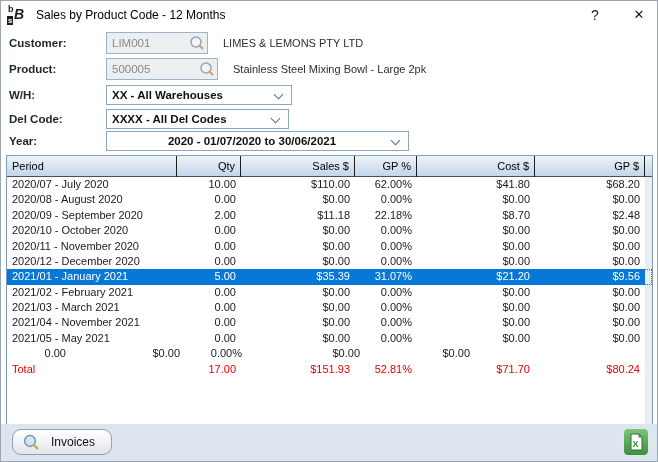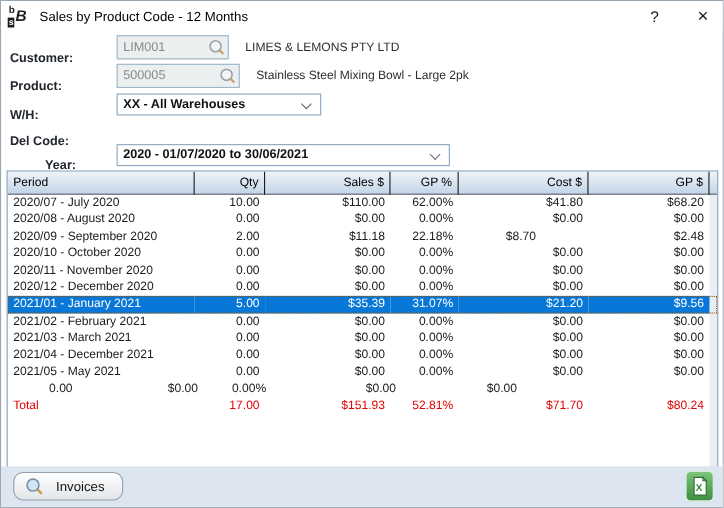--- a/index.html
+++ b/index.html
@@ -14,21 +14,21 @@
   .logo{position:relative;width:22px;height:20px;margin-left:6px;color:#1d1d1d;font-weight:bold;flex:none;}
   .logo .l-top{position:absolute;left:1px;top:-1px;font-size:9px;}
   .logo .l-bot{position:absolute;left:0;bottom:0;font-size:8px;background:#1d1d1d;color:#fff;line-height:9px;padding:0 1px;}
   .logo .l-main{position:absolute;left:7px;top:1px;font-size:14px;font-style:italic;}
   .wtitle{margin-left:7px;font-size:12px;color:#000;}
   .tb-btn{width:32px;height:24px;text-align:center;line-height:24px;font-size:14px;color:#1a1a1a;cursor:default;flex:none;}
   .tb-btn.help{margin-left:auto;margin-right:12px;}
   .tb-btn.close{margin-right:2px;font-size:13px;}
   
   .frow{position:absolute;left:0;width:100%;height:22px;}
-  .flabel{position:absolute;left:8px;top:10px;height:22px;line-height:22px;font-weight:bold;font-size:11.5px;color:#22262e;}
+  .flabel{position:absolute;left:8px;top:0;height:22px;line-height:22px;font-weight:bold;font-size:11.5px;color:#22262e;}
   .lookup{position:absolute;top:0;height:22px;background:#ecefef;border:1px solid #9cb4cb;display:flex;align-items:center;}
   .lookup .lval{flex:1;padding-left:5px;font-size:11.5px;color:#8a8a8a;}
   .lookup svg{flex:none;margin-right:2px;}
   .fdesc{position:absolute;top:0;height:22px;line-height:22px;font-size:11px;color:#2e2e2e;white-space:nowrap;}
   .select{position:absolute;top:0;height:20px;background:#fff;border:1px solid #8aa6c0;display:flex;align-items:center;}
   .select span.sval{flex:1;padding-left:5px;font-size:11.5px;color:#111;white-space:nowrap;overflow:hidden;font-weight:bold;}
   .chev{flex:none;width:8px;height:8px;margin-right:8px;position:relative;}
   .chev::before{content:"";position:absolute;left:0;top:0;width:6px;height:6px;border-right:1.4px solid #5f7080;border-bottom:1.4px solid #5f7080;transform:rotate(45deg);}
   
   .grid{position:absolute;left:5px;top:154px;width:647px;height:271px;border:1px solid var(--table-border,#7f9db9);background:#fff;overflow:hidden;}
@@ -94,25 +94,29 @@
   <div class="frow" style="top:84px;">
     <span class="flabel" style="line-height:20px;">W/H:</span>
     <div class="select" style="left:105px;width:186px;">
       <span class="sval">XX - All Warehouses</span>
       <span class="chev"></span>
     </div>
   </div>
 
   <div class="frow" style="top:108px;">
     <span class="flabel" style="line-height:20px;">Del Code:</span>
+    <div class="select" style="left:105px;width:183px;">
+      <span class="sval">XXXX - All Del Codes</span>
+      <span class="chev"></span>
+    </div>
   </div>
 
   <div class="frow" style="top:130px;">
-    <span class="flabel" style="line-height:20px;margin-left:32px;">Year:</span>
-    <div class="select" style="left:105px;width:303px;">
+    <span class="flabel" style="line-height:20px;">Year:</span>
+    <div class="select" style="left:105px;width:303px;text-align:center;">
       <span class="sval">2020 - 01/07/2020 to 30/06/2021</span>
       <span class="chev"></span>
     </div>
   </div>
 
   <div class="grid">
     <div class="strip"></div>
     <div class="ghead">
         <div class="trow hdr">
           <div class="hcell al" style="width: 170px;">Period</div>
@@ -141,21 +145,21 @@
           <div class="cell ar" style="width: 62px;">0.00%</div>
           <div class="cell ar" style="width: 118px;">$0.00</div>
           <div class="cell ar" style="width: 110px;">$0.00</div>
           <div class="filler"></div>
         </div>
         <div class="trow">
           <div class="cell al" style="width: 170px;">2020/09 - September 2020</div>
           <div class="cell ar" style="width: 64px;">2.00</div>
           <div class="cell ar" style="width: 114px;">$11.18</div>
           <div class="cell ar" style="width: 62px;">22.18%</div>
-          <div class="cell ar" style="width: 118px; text-align: center;">$8.70</div>
+          <div class="cell ar" style="width: 118px;">$8.70</div>
           <div class="cell ar" style="width: 110px;">$2.48</div>
           <div class="filler"></div>
         </div>
         <div class="trow">
           <div class="cell al" style="width: 170px;">2020/10 - October 2020</div>
           <div class="cell ar" style="width: 64px;">0.00</div>
           <div class="cell ar" style="width: 114px;">$0.00</div>
           <div class="cell ar" style="width: 62px;">0.00%</div>
           <div class="cell ar" style="width: 118px;">$0.00</div>
           <div class="cell ar" style="width: 110px;">$0.00</div>
@@ -200,21 +204,21 @@
         <div class="trow">
           <div class="cell al" style="width: 170px;">2021/03 - March 2021</div>
           <div class="cell ar" style="width: 64px;">0.00</div>
           <div class="cell ar" style="width: 114px;">$0.00</div>
           <div class="cell ar" style="width: 62px;">0.00%</div>
           <div class="cell ar" style="width: 118px;">$0.00</div>
           <div class="cell ar" style="width: 110px;">$0.00</div>
           <div class="filler"></div>
         </div>
         <div class="trow">
-          <div class="cell al" style="width: 170px;">2021/04 - December 2021</div>
+          <div class="cell al" style="width: 170px;">2021/04 - November 2021</div>
           <div class="cell ar" style="width: 64px;">0.00</div>
           <div class="cell ar" style="width: 114px;">$0.00</div>
           <div class="cell ar" style="width: 62px;">0.00%</div>
           <div class="cell ar" style="width: 118px;">$0.00</div>
           <div class="cell ar" style="width: 110px;">$0.00</div>
           <div class="filler"></div>
         </div>
         <div class="trow">
           <div class="cell al" style="width: 170px;">2021/05 - May 2021</div>
           <div class="cell ar" style="width: 64px;">0.00</div>

